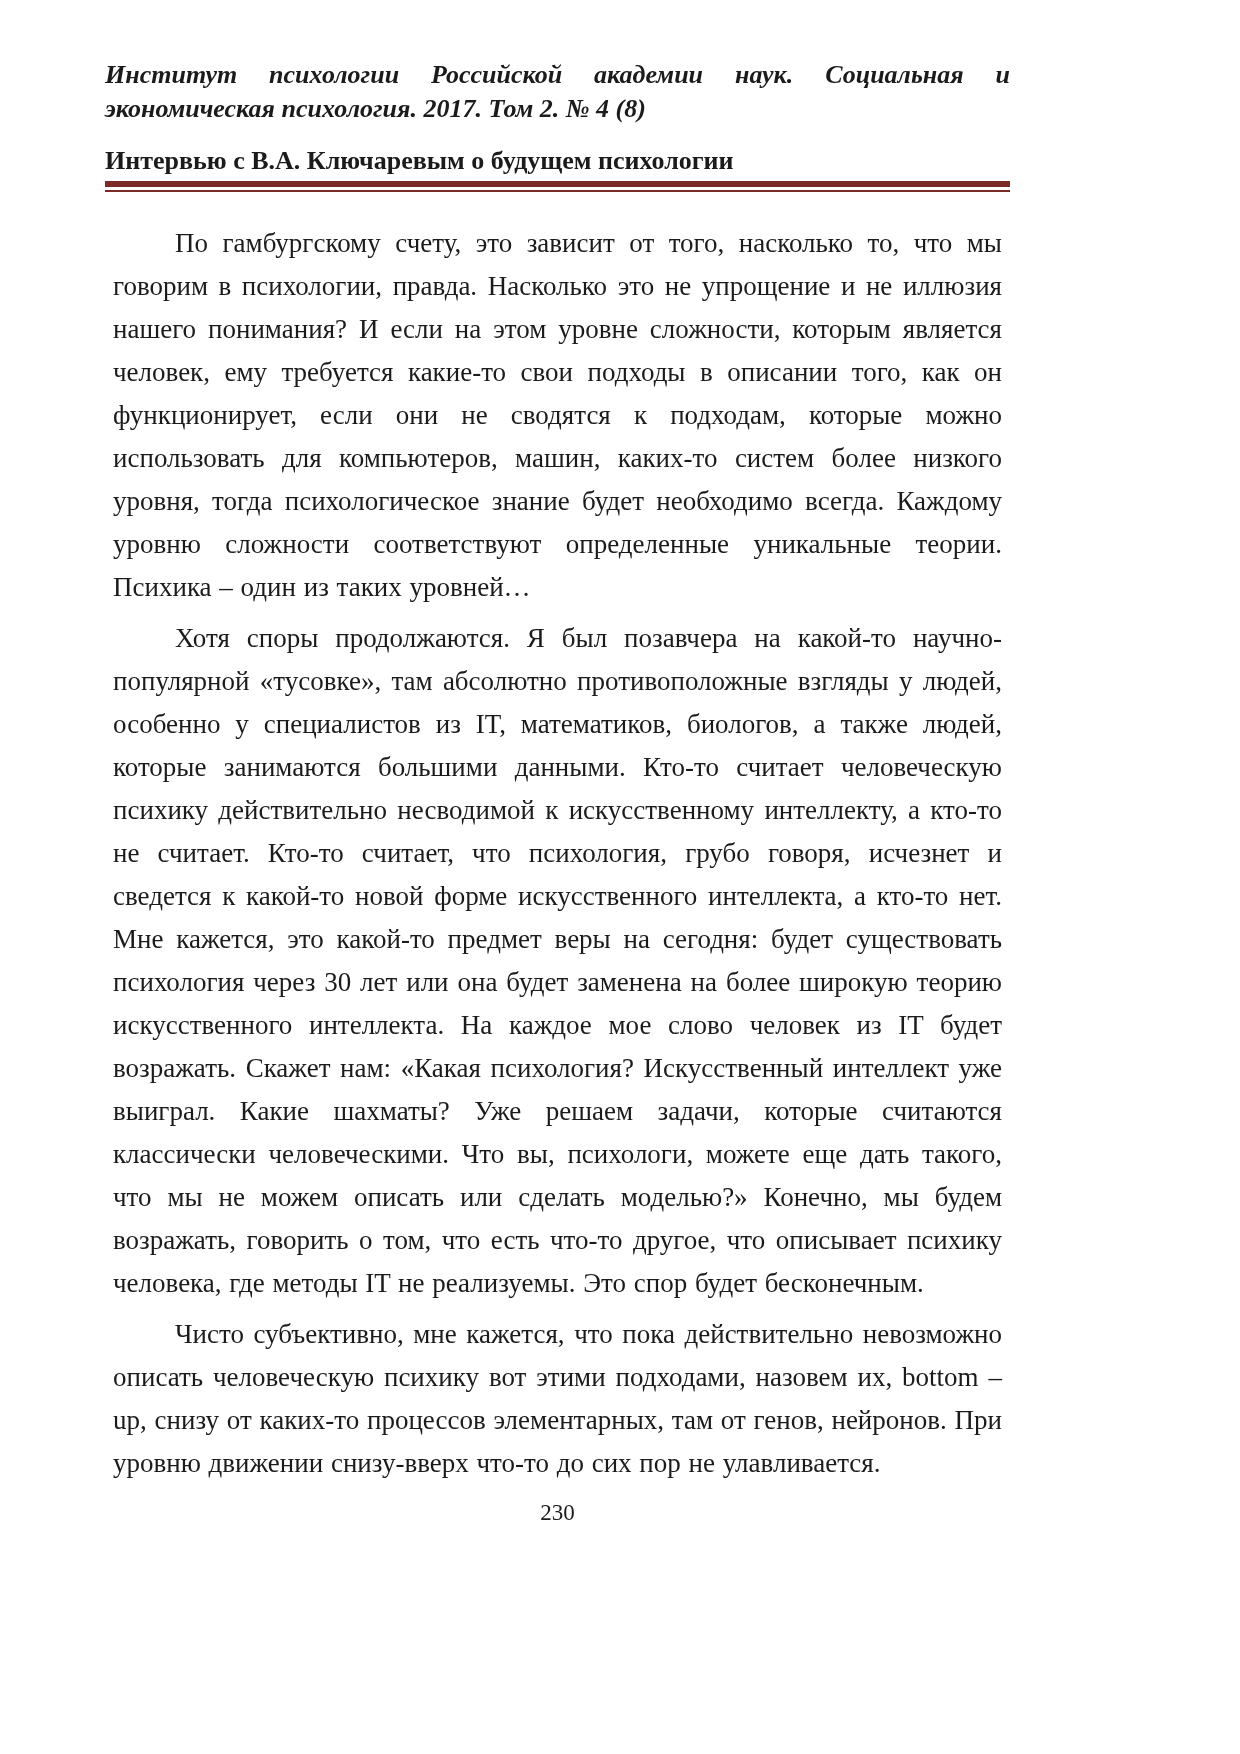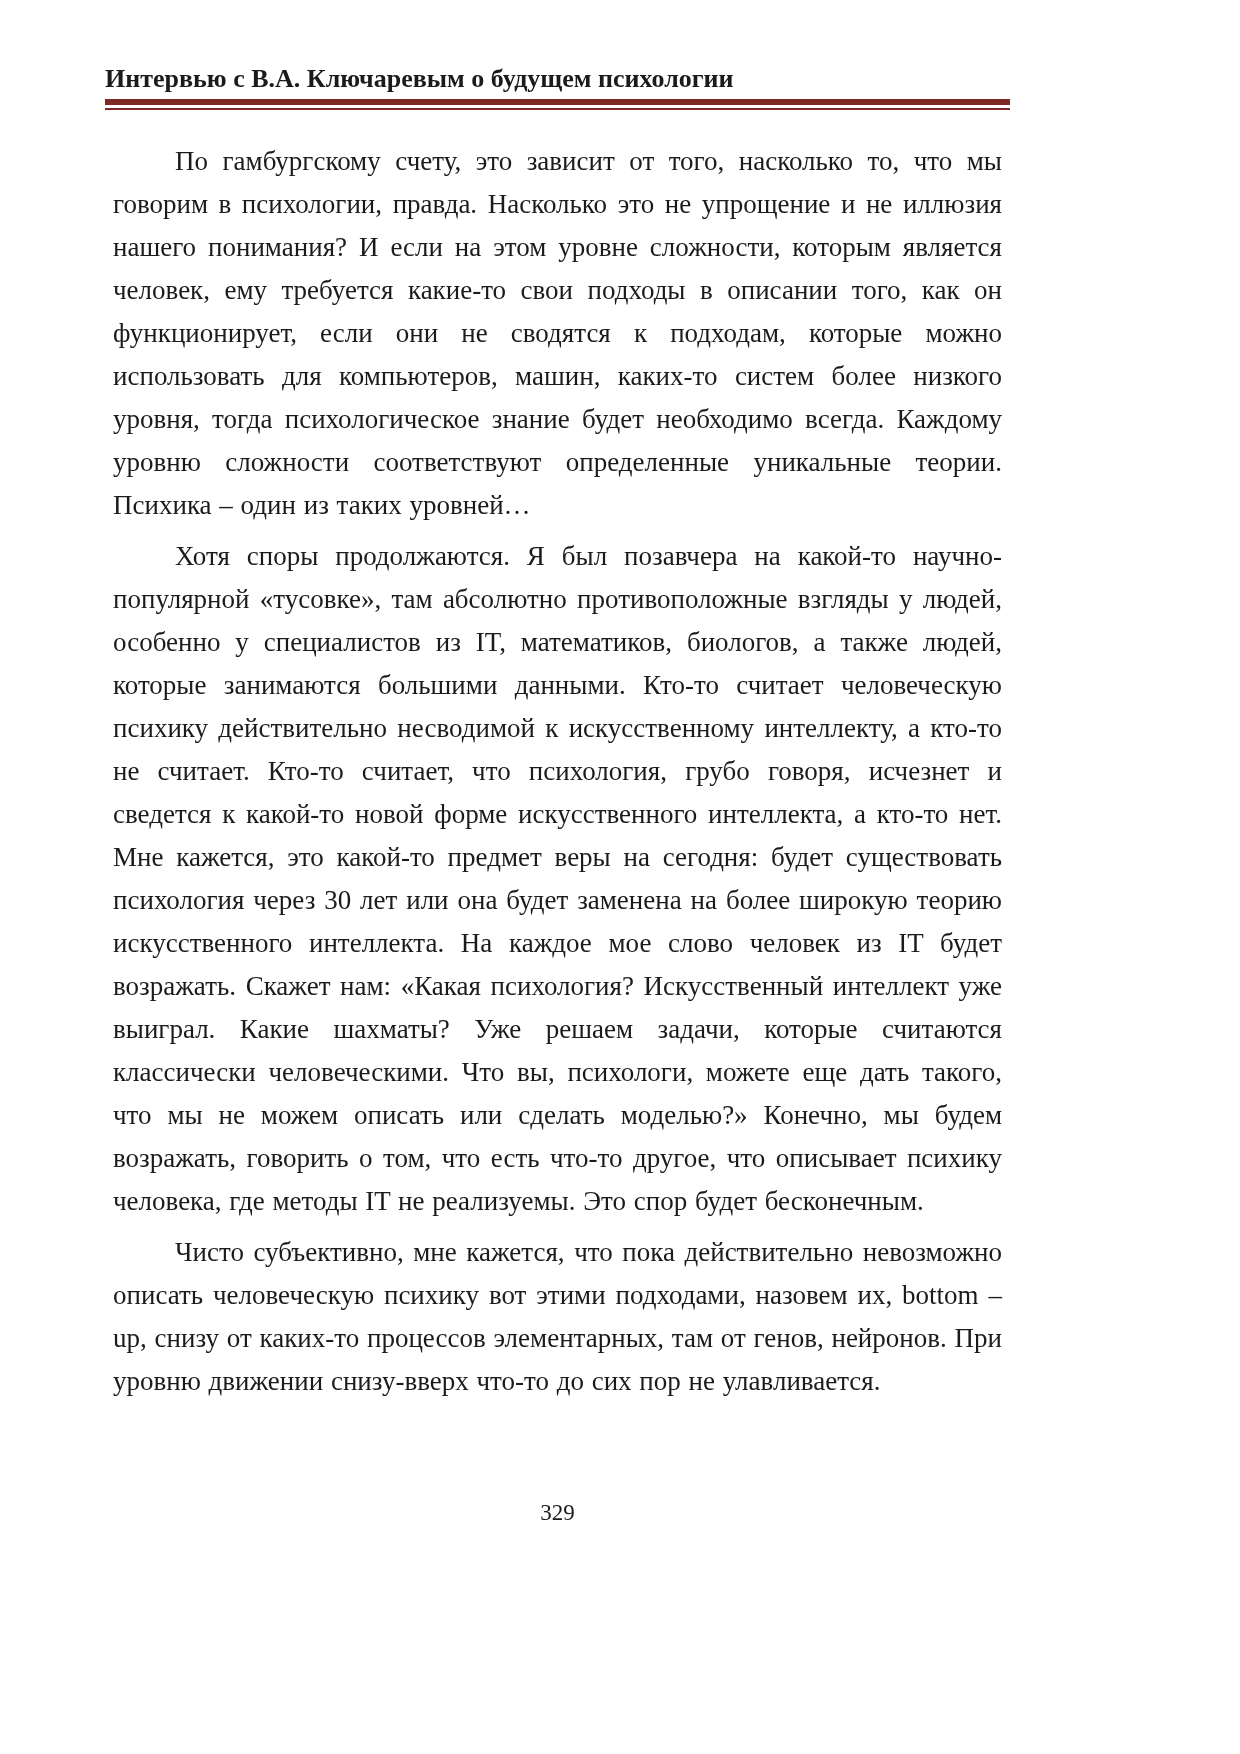--- a/index.html
+++ b/index.html
@@ -28,21 +28,21 @@
     font-size: 26px;
     line-height: 34px;
     font-weight: bold;
     font-style: italic;
     text-align: justify;
   }
   .article-title {
     font-size: 26px;
     line-height: 34px;
     font-weight: bold;
-    margin-top: 4px;
+    margin-top: 18px;
   }
   .header-rule {
     margin-top: 3px;
     height: 11px;
   }
   .header-rule .thick {
     height: 6px;
     background: #7b2a26;
   }
   .header-rule .gap {
@@ -73,29 +73,30 @@
     font-size: 23px;
     color: #1b1b1b;
   }
 </style>
 </head>
 <body>
 
 <div class="page">
 
   <div class="header-block">
+    <div class="journal-title">Институт психологии Российской академии наук. Социальная и экономическая психология. 2017. Том 2. № 4 (8)</div>
     <div class="article-title">Интервью с В.А. Ключаревым о будущем психологии</div>
     <div class="header-rule">
       <div class="thick"></div>
       <div class="gap"></div>
       <div class="thin"></div>
     </div>
   </div>
 
   <div class="body-text">
     <p>По гамбургскому счету, это зависит от того, насколько то, что мы говорим в психологии, правда. Насколько это не упрощение и не иллюзия нашего понимания? И если на этом уровне сложности, которым является человек, ему требуется какие-то свои подходы в описании того, как он функционирует, если они не сводятся к подходам, которые можно использовать для компьютеров, машин, каких-то систем более низкого уровня, тогда психологическое знание будет необходимо всегда. Каждому уровню сложности соответствуют определенные уникальные теории. Психика – один из таких уровней…</p>
     <p>Хотя споры продолжаются. Я был позавчера на какой-то научно-популярной «тусовке», там абсолютно противоположные взгляды у людей, особенно у специалистов из IT, математиков, биологов, а также людей, которые занимаются большими данными. Кто-то считает человеческую психику действительно несводимой к искусственному интеллекту, а кто-то не считает. Кто-то считает, что психология, грубо говоря, исчезнет и сведется к какой-то новой форме искусственного интеллекта, а кто-то нет. Мне кажется, это какой-то предмет веры на сегодня: будет существовать психология через 30 лет или она будет заменена на более широкую теорию искусственного интеллекта. На каждое мое слово человек из IT будет возражать. Скажет нам: «Какая психология? Искусственный интеллект уже выиграл. Какие шахматы? Уже решаем задачи, которые считаются классически человеческими. Что вы, психологи, можете еще дать такого, что мы не можем описать или сделать моделью?» Конечно, мы будем возражать, говорить о том, что есть что-то другое, что описывает психику человека, где методы IT не реализуемы. Это спор будет бесконечным.</p>
     <p>Чисто субъективно, мне кажется, что пока действительно невозможно описать человеческую психику вот этими подходами, назовем их, bottom – up, снизу от каких-то процессов элементарных, там от генов, нейронов. При уровню движении снизу-вверх что-то до сих пор не улавливается.</p>
   </div>
 
 </div>
 
-<div class="page-number">329</div>
+<div class="page-number">230</div>
 
 </body></html>

